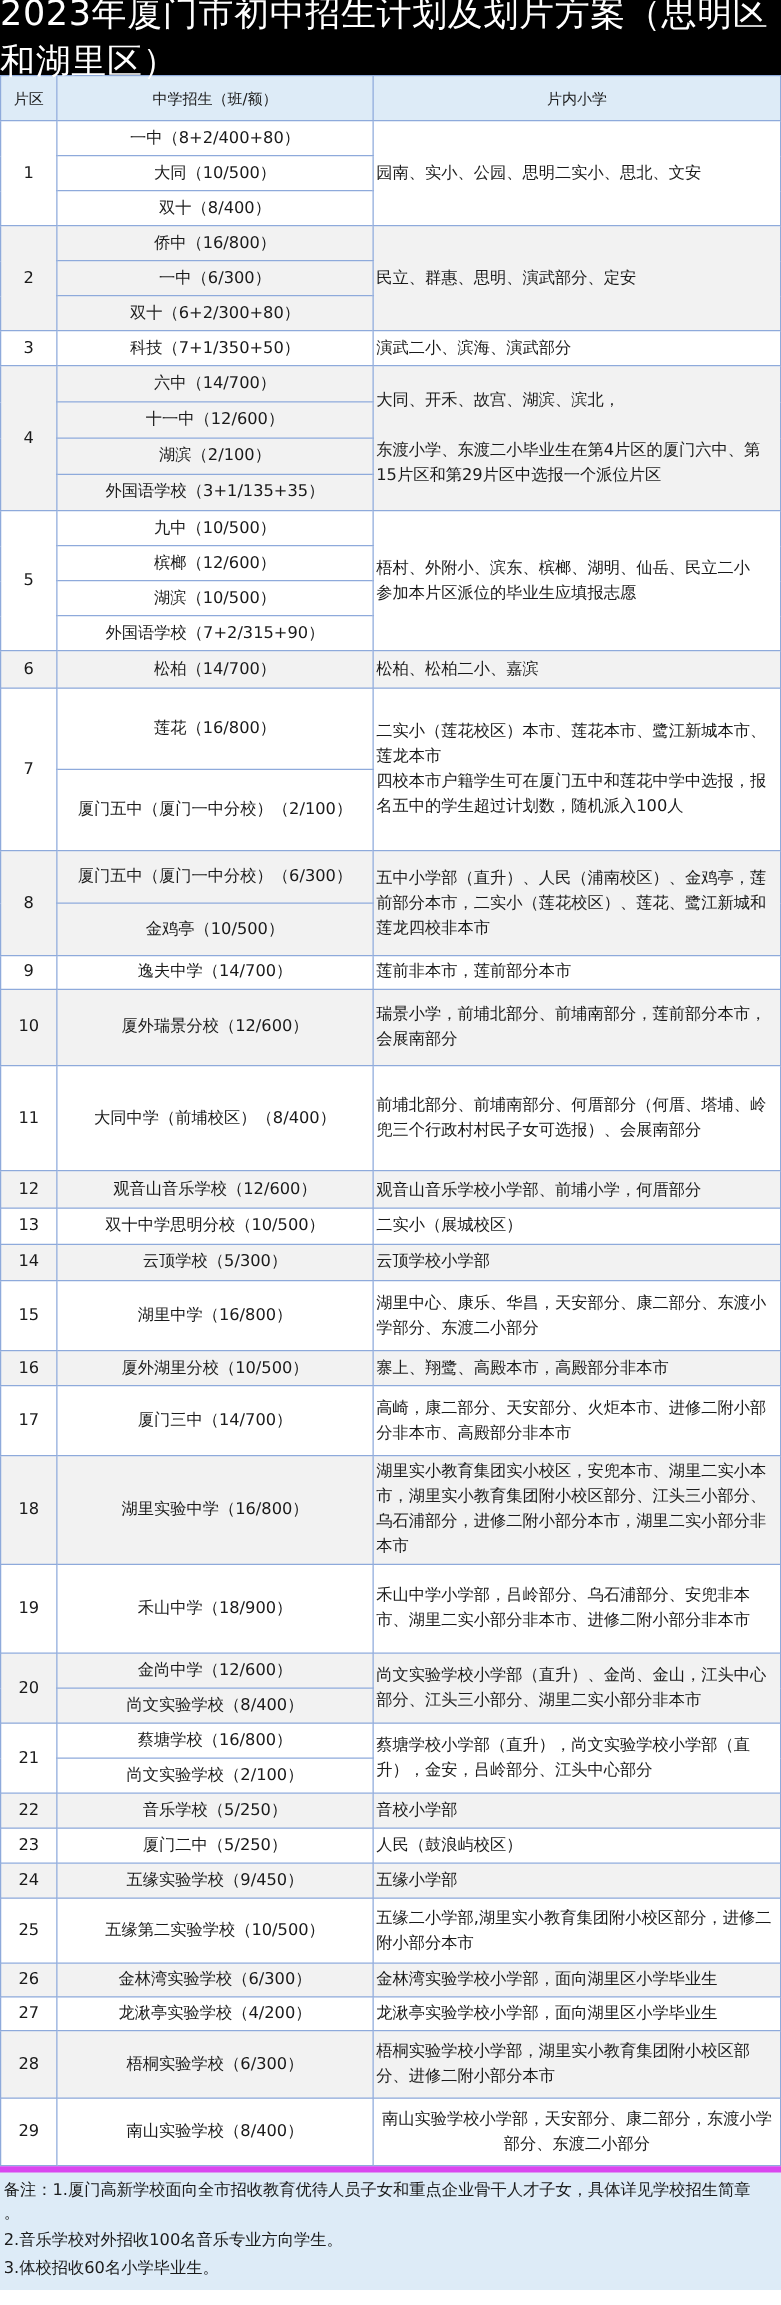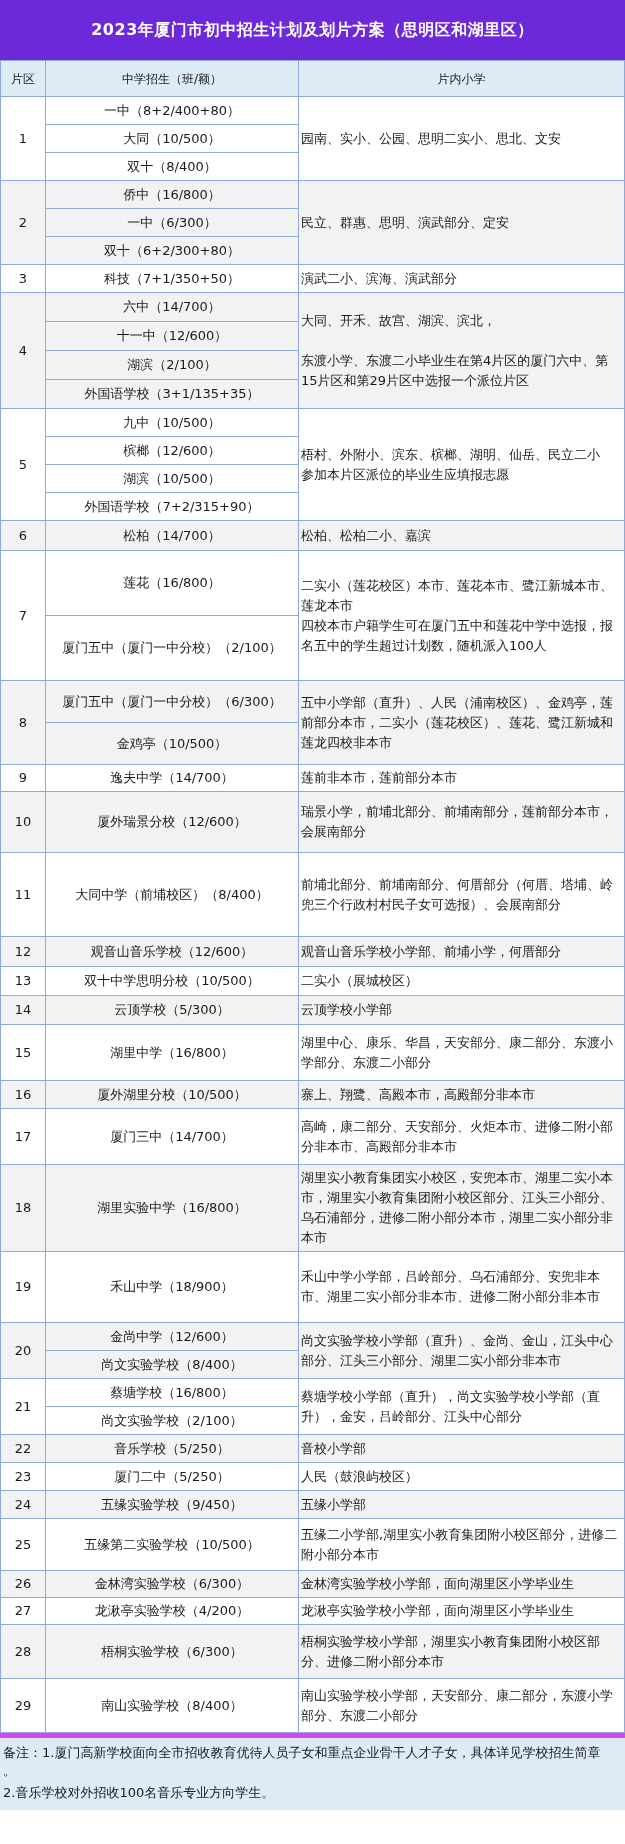--- a/index.html
+++ b/index.html
@@ -1,21 +1,21 @@
 <!DOCTYPE html>
 <html><head>
 <meta charset="utf-8">
 <style>
   * { box-sizing: border-box; margin: 0; padding: 0; }
   html, body { width: 625px; background: #ffffff; }
   body { font-family: "DejaVu Sans", "Liberation Sans", sans-serif; color: #1a1a1a; }
   .page { width: 625px; }
   .title {
-    height: 60px; background: #6d28d9; color: #ffffff;
-    font-size: 16px; font-weight: bold; display: flex; align-items: center; justify-content: center;
+    height: 60px; background: #000000; color: #ffffff;
+    font-size: 28px; font-weight: normal; display: flex; align-items: center; justify-content: center;
     letter-spacing: 0.5px;
   }
   table { width: 625px; border-collapse: collapse; table-layout: fixed; }
   td, th { border: 1px solid #8eaadb; font-size: 13px; line-height: 20px; font-weight: normal; }
   th { background: #ddebf7; height: 36px; text-align: center; font-size: 12px; }
   td.zone { text-align: center; width: 45px; }
   td.school { text-align: center; width: 253px; padding: 3px 4px; }
   td.prim { text-align: left; padding: 3px 2px; vertical-align: middle; }
   tr.odd td { background: #ffffff; }
   tr.even td { background: #f2f2f2; }
@@ -222,22 +222,23 @@
           <td class="prim" rowspan="1" style="white-space: pre-line;">龙湫亭实验学校小学部，面向湖里区小学毕业生</td>
         </tr>
         <tr class="even" style="height: 54px;">
           <td class="zone" rowspan="1">28</td>
           <td class="school">梧桐实验学校（6/300）</td>
           <td class="prim" rowspan="1" style="white-space: pre-line;">梧桐实验学校小学部，湖里实小教育集团附小校区部分、进修二附小部分本市</td>
         </tr>
         <tr class="odd" style="height: 54px;">
           <td class="zone" rowspan="1">29</td>
           <td class="school">南山实验学校（8/400）</td>
-          <td class="prim" rowspan="1" style="white-space: pre-line;">南山实验学校小学部，天安部分、康二部分，东渡小学部分、东渡二小部分</td>
+          <td class="prim" rowspan="1" style="white-space: pre-line; text-align: center;">南山实验学校小学部，天安部分、康二部分，东渡小学部分、东渡二小部分</td>
         </tr>
       </tbody>
   </table>
   <div class="note">
     <p>备注：1.厦门高新学校面向全市招收教育优待人员子女和重点企业骨干人才子女，具体详见学校招生简章</p>
     <p class="dot">。</p>
     <p>2.音乐学校对外招收100名音乐专业方向学生。</p>
+    <p>3.体校招收60名小学毕业生。</p>
   </div>
 </div>
 
 </body></html>

